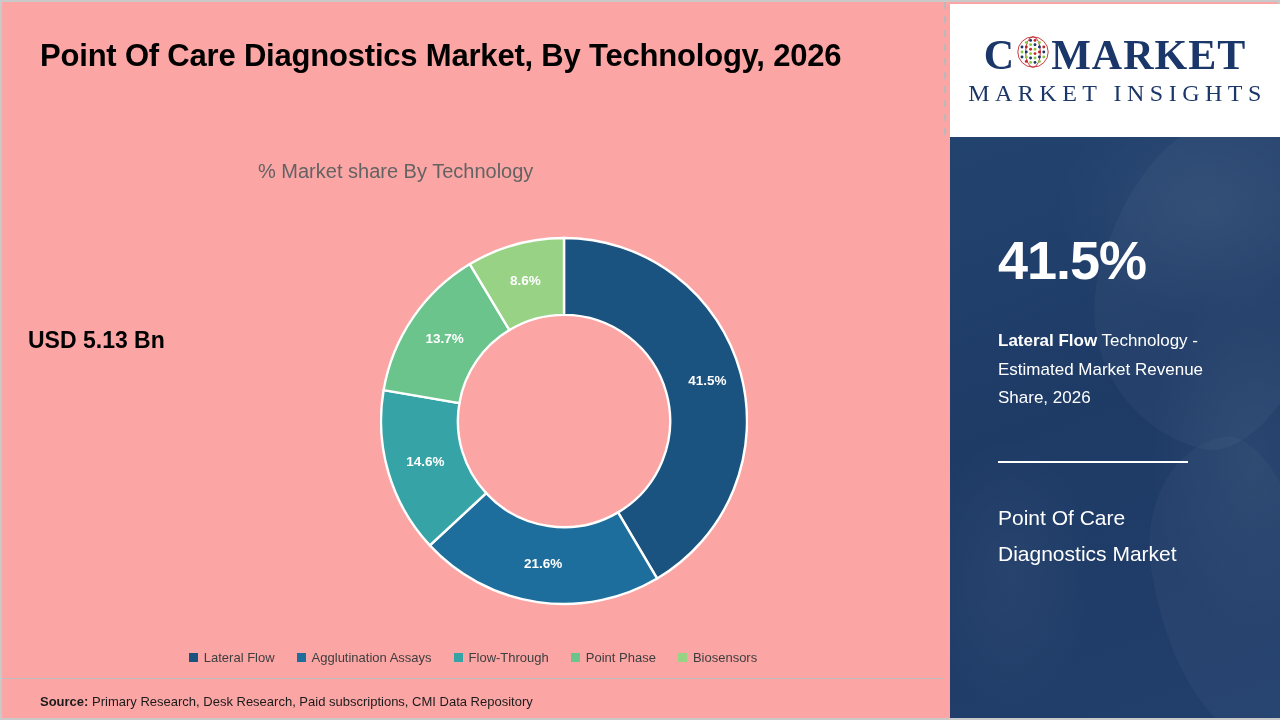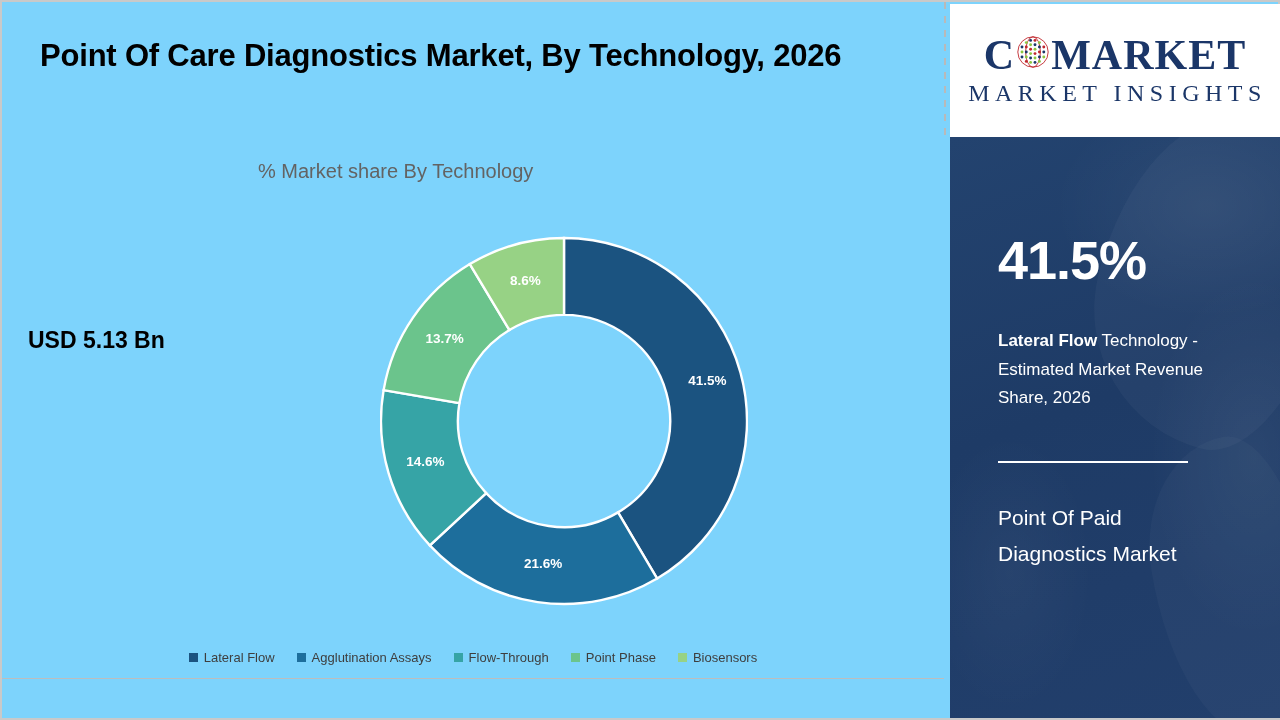--- a/index.html
+++ b/index.html
@@ -2,21 +2,21 @@
 <html><head>
 <meta charset="utf-8">
 <style>
   html,body{margin:0;padding:0;}
   body{
     width:1280px;height:720px;overflow:hidden;
     background:#ffffff;
     font-family:"Liberation Sans","DejaVu Sans",sans-serif;
     position:relative;
   }
-  #page{position:absolute;inset:0;background:#7dd3fc;border:2px solid #c9c9c9;box-sizing:border-box;}
+  #page{position:absolute;inset:0;background:#fca5a5;border:2px solid #c9c9c9;box-sizing:border-box;}
 
   
   #left-pane{position:absolute;left:0;top:0;width:942px;height:716px;}
 
   #page-title{
     position:absolute;left:38px;top:32px;width:880px;
     font-size:31px;font-weight:bold;color:#000;line-height:1.45;
     letter-spacing:-.2px;
   }
 
@@ -178,20 +178,23 @@
           <span class="legend-label">Point Phase</span>
         </div>
         <div class="legend-item">
           <span class="legend-swatch" style="background: rgb(151, 210, 133);"></span>
           <span class="legend-label">Biosensors</span>
         </div>
       </div>
 
     <div id="footer-rule"></div>
 
+    <div id="source-line">
+      <b>Source:</b><span> Primary Research, Desk Research, Paid subscriptions, CMI Data Repository</span>
+    </div>
   </div>
 
   <div id="dashed-divider"></div>
 
   <div id="right-pane">
 
     <div id="logo-box">
       <div id="logo-word">
         <span>C</span>
         <span id="logo-globe">
@@ -235,17 +238,17 @@
       <div id="logo-sub">MARKET INSIGHTS</div>
     </div>
 
     <div id="right-body">
       <div class="rp-inner">
         <div id="stat-value">41.5%</div>
         <div id="stat-desc">
           <b>Lateral Flow</b><span> Technology - Estimated Market Revenue Share, 2026</span>
         </div>
         <div id="rp-rule"></div>
-        <div id="rp-market">Point Of Paid Diagnostics Market</div>
+        <div id="rp-market">Point Of Care Diagnostics Market</div>
       </div>
     </div>
   </div>
 </div>
 
 </body></html>

